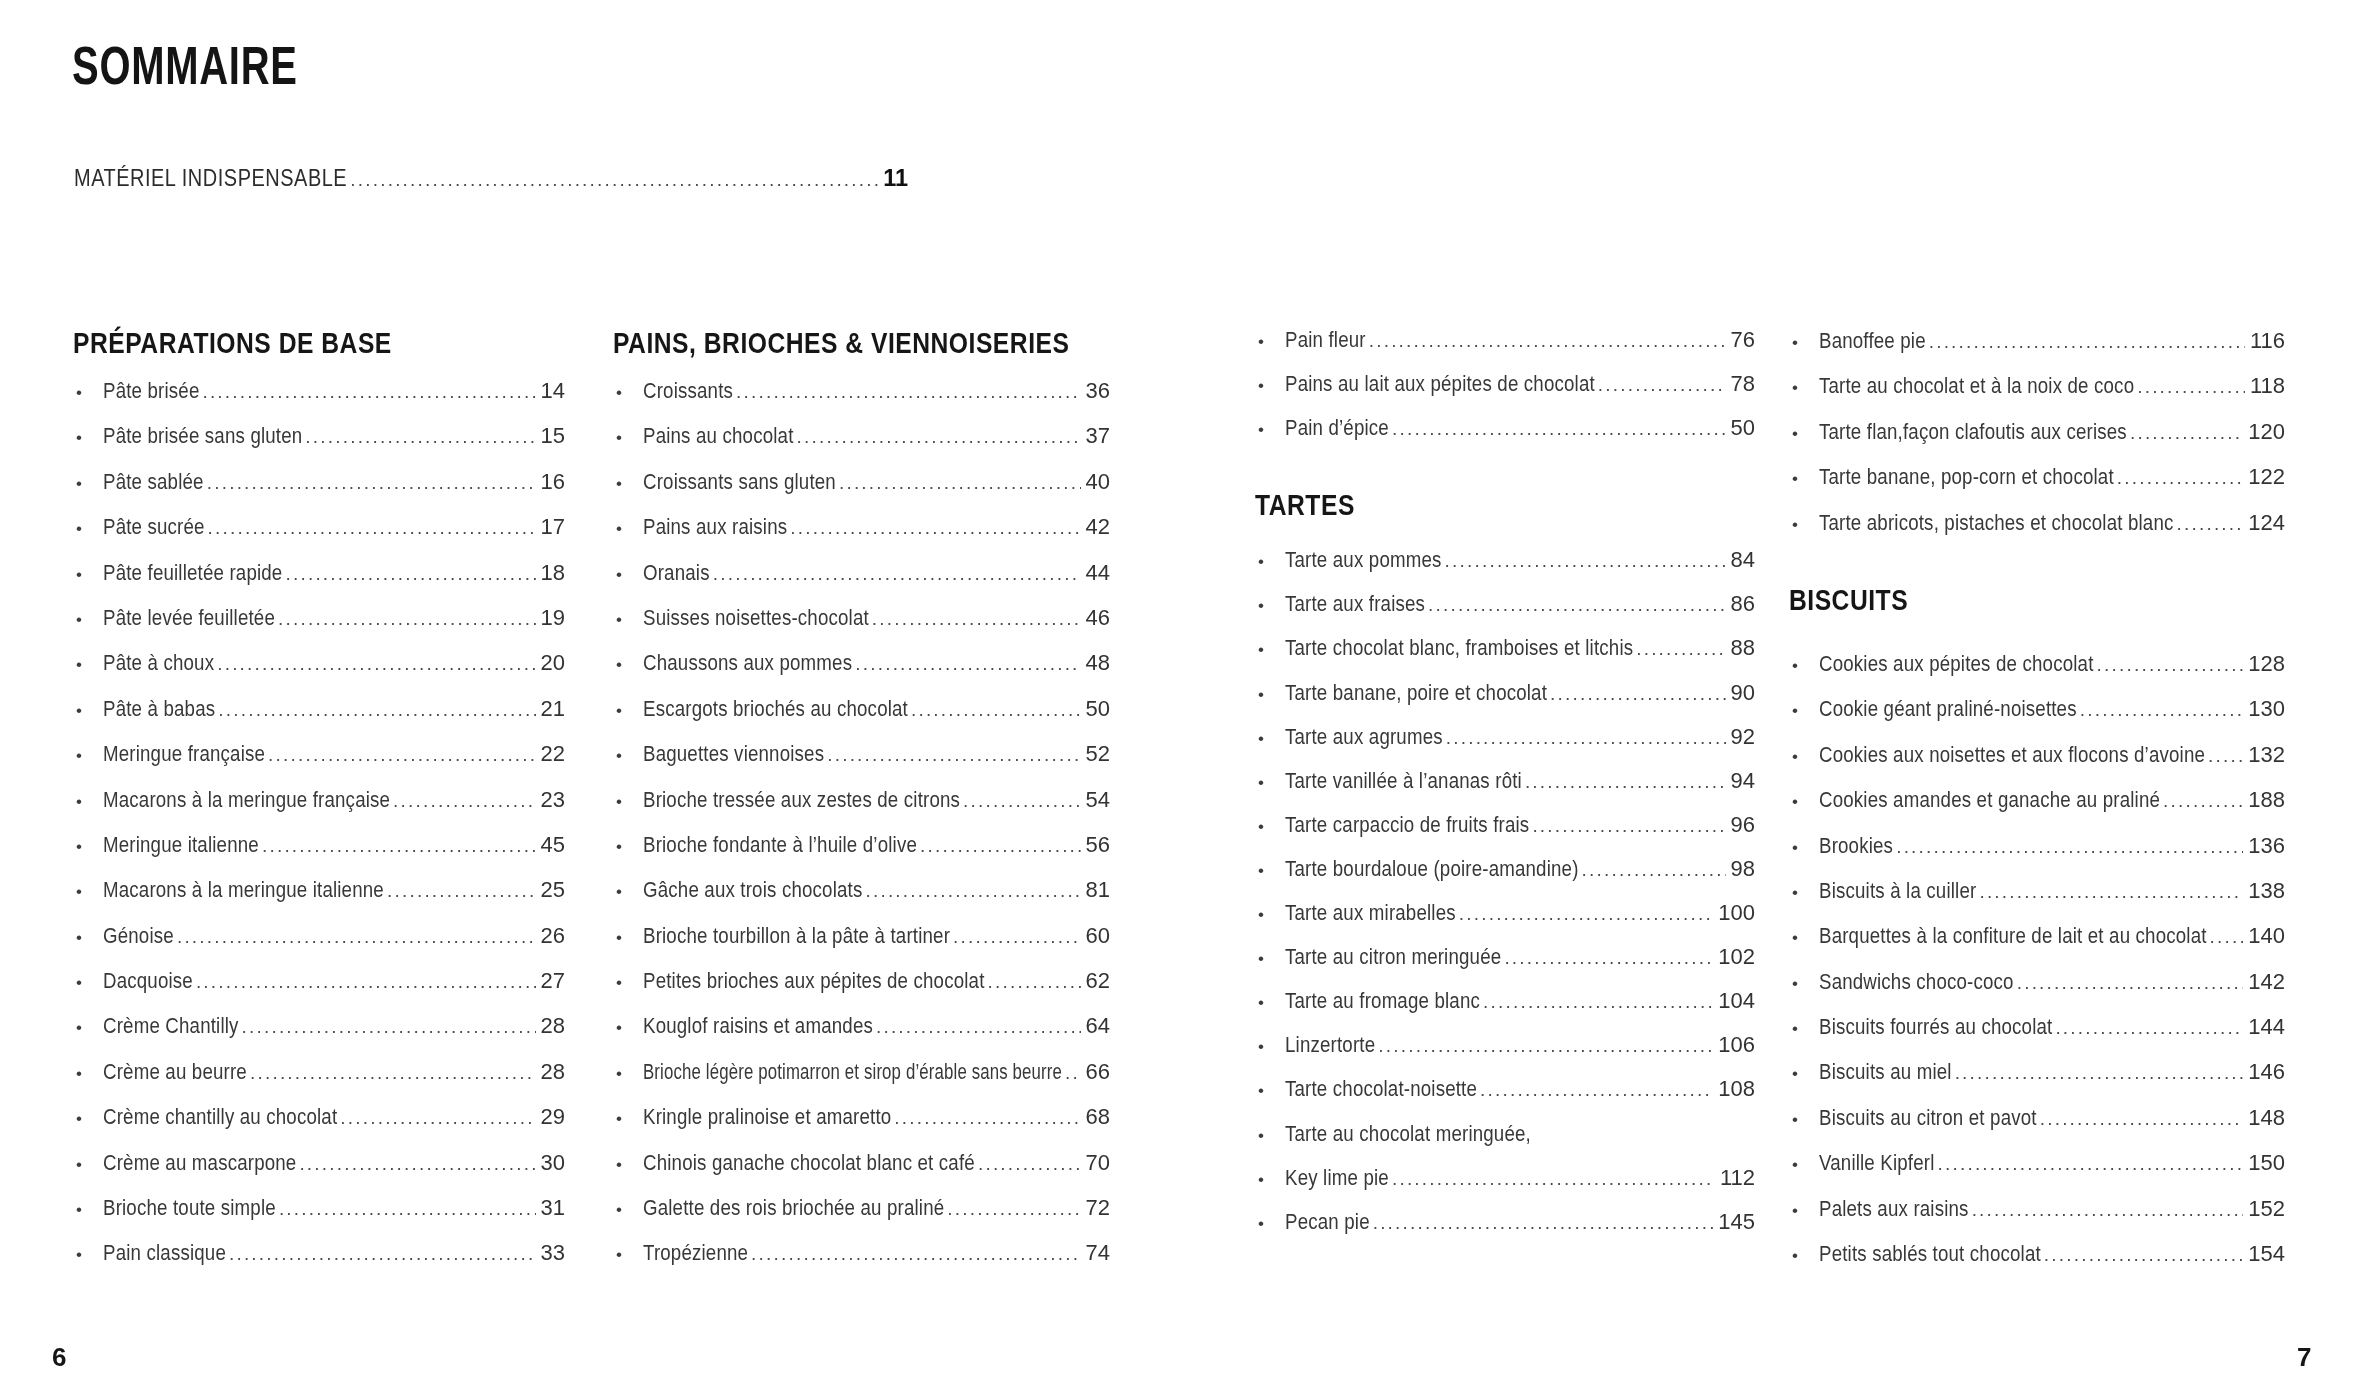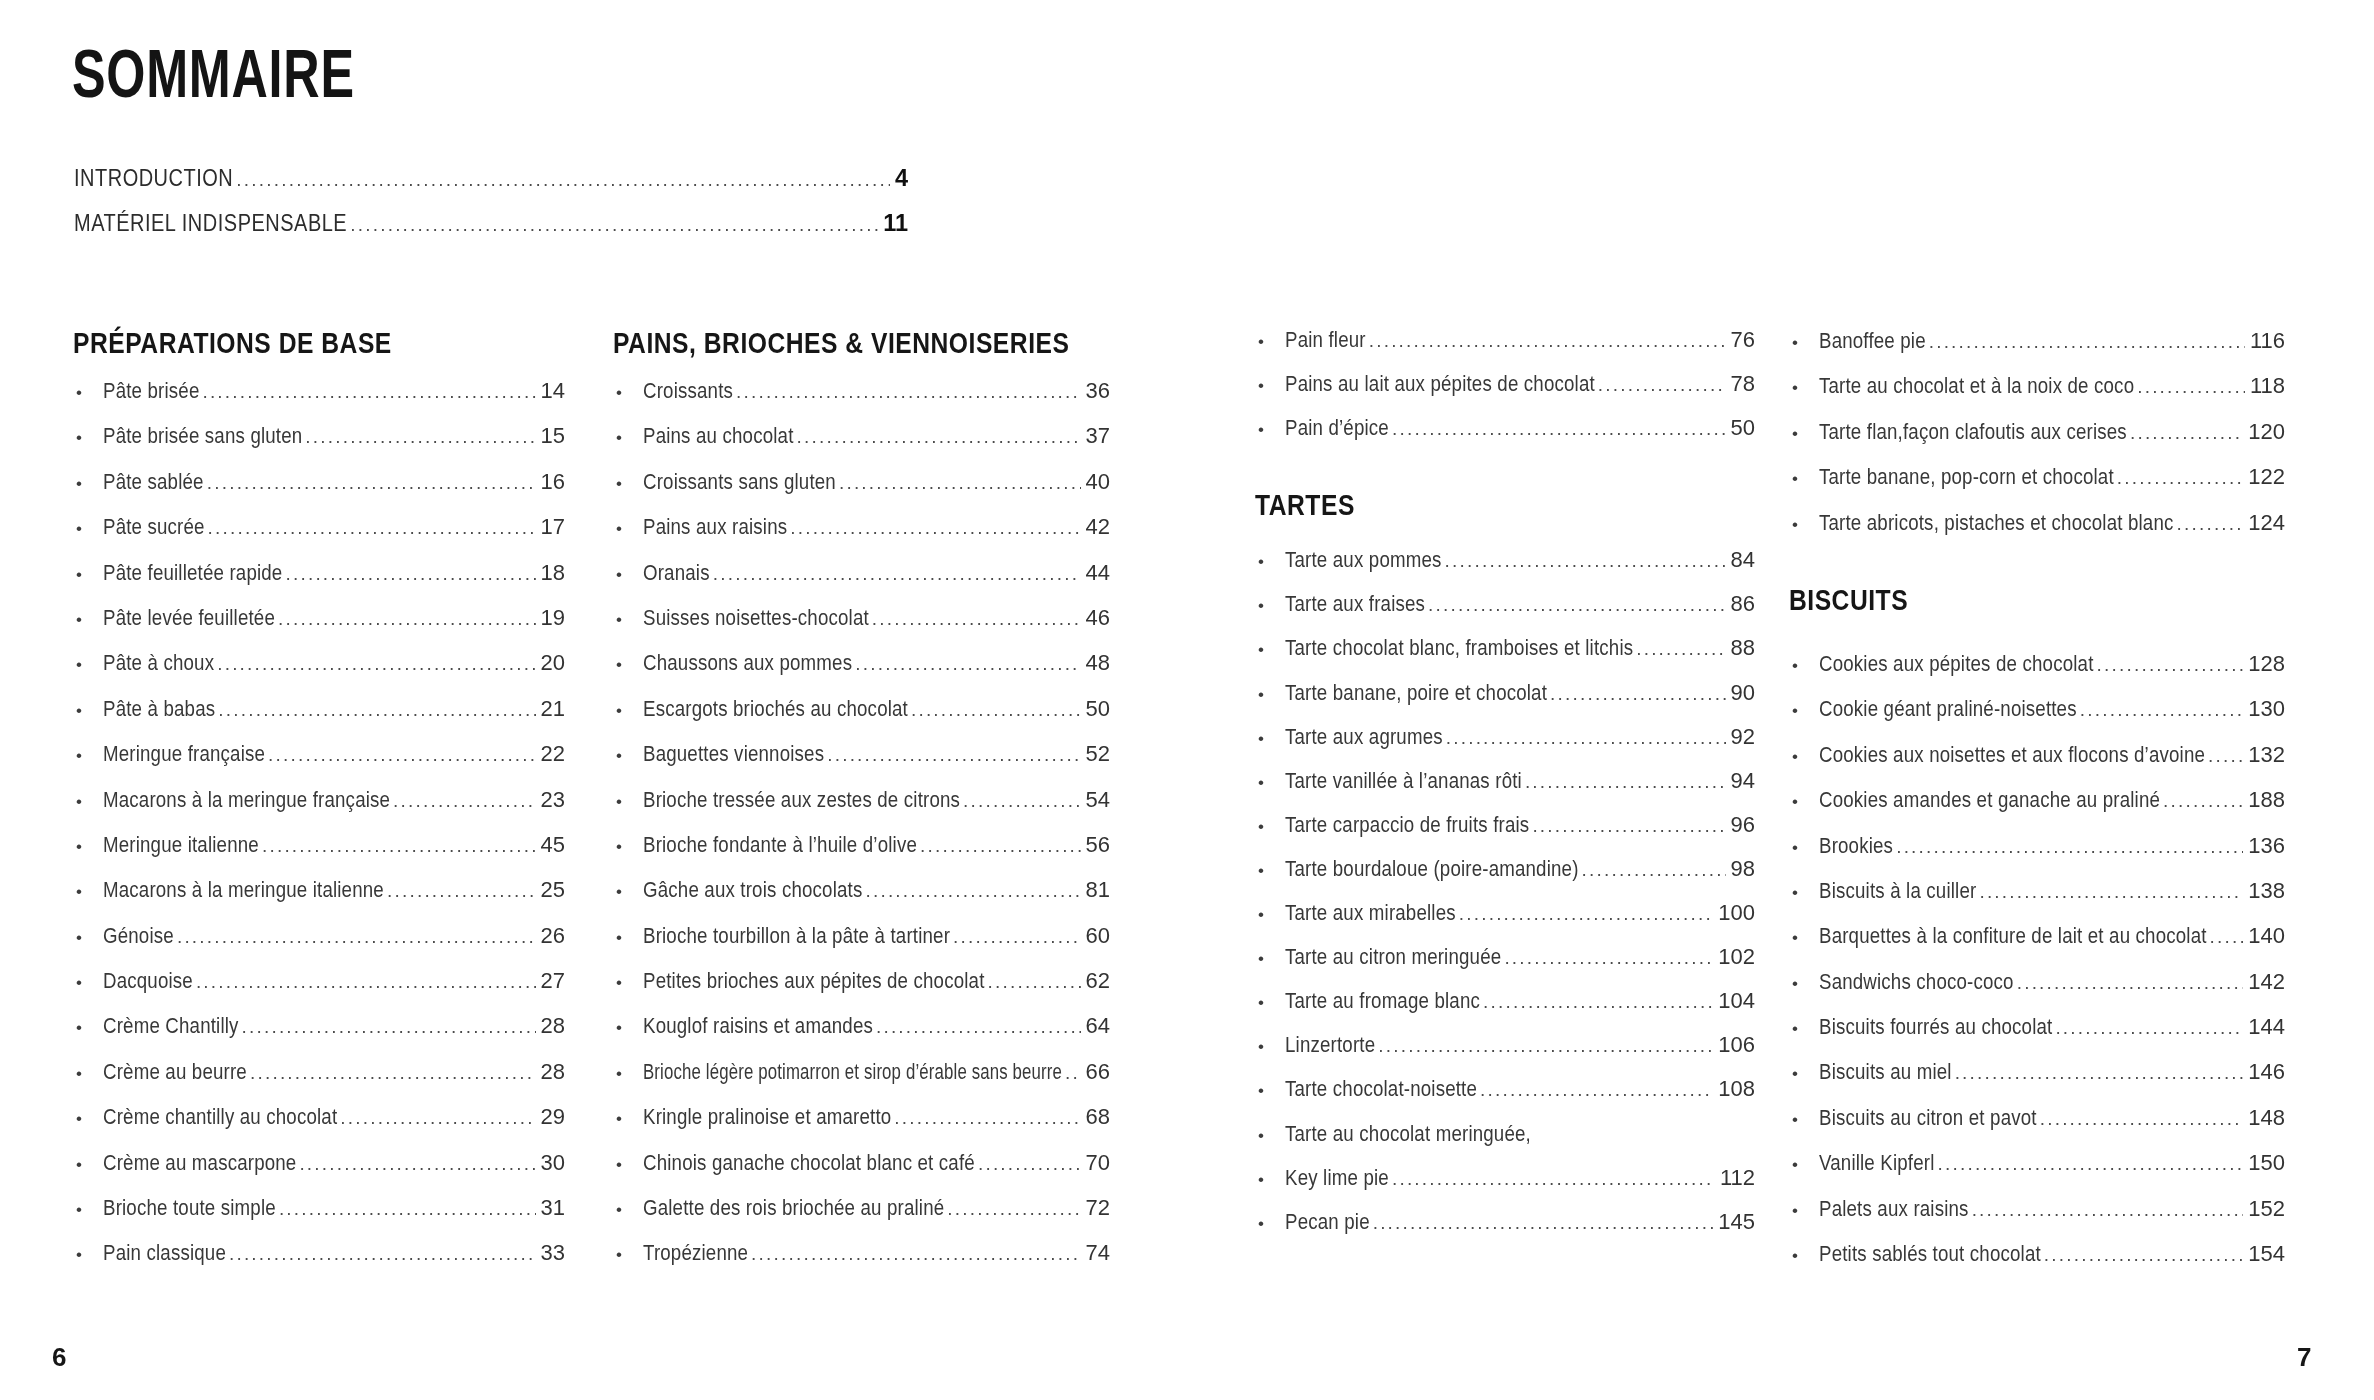--- a/index.html
+++ b/index.html
@@ -8,21 +8,21 @@
     background:#ffffff;
     font-family:"Liberation Sans","DejaVu Sans",sans-serif;
     color:#303030;
     position:relative;
     overflow:hidden;
   }
   .spread { position:absolute; inset:0; background:#ffffff; }
 
   .page-title {
     position:absolute; left:72px; top:34px;
-    font-size:68px; font-weight:900; color:#141414; white-space:nowrap;
+    font-size:54px; font-weight:900; color:#141414; white-space:nowrap;
   }
   .page-title .scale {
     display:inline-block; transform:scaleX(0.74); transform-origin:left center;
     letter-spacing:1px;
   }
 
   .intro { position:absolute; left:74px; top:156px; width:834px; }
   .intro-entry { height:44.5px; display:flex; align-items:baseline; line-height:44.5px; }
   .intro-entry .label { font-size:23.5px; letter-spacing:0.6px; color:#2c2c2c; }
   .intro-entry .pagenum { font-weight:700; color:#101010; font-size:23.5px; }
@@ -65,25 +65,20 @@
   .folio-right { left:2297px; top:1342px; }
 </style>
 </head>
 <body>
 
 <div class="spread">
   <h1 class="page-title"><span class="scale">SOMMAIRE</span></h1>
 
   <section class="intro" id="intro">
       <div class="toc-entry intro-entry">
-        <span class="label" style="transform: scaleX(0.85); margin-right: -25.05px;">INTRODUCTION</span>
-        <span class="leader"></span>
-        <span class="pagenum">4</span>
-      </div>
-      <div class="toc-entry intro-entry">
         <span class="label" style="transform: scaleX(0.85); margin-right: -45.15px;">MATÉRIEL INDISPENSABLE</span>
         <span class="leader"></span>
         <span class="pagenum">11</span>
       </div>
     </section>
 
   <div class="col col-a" id="col-0">
       <div class="block-heading"><span class="scale">PRÉPARATIONS DE BASE</span></div>
       <div class="toc-entry">
         <span class="bullet">•</span>

